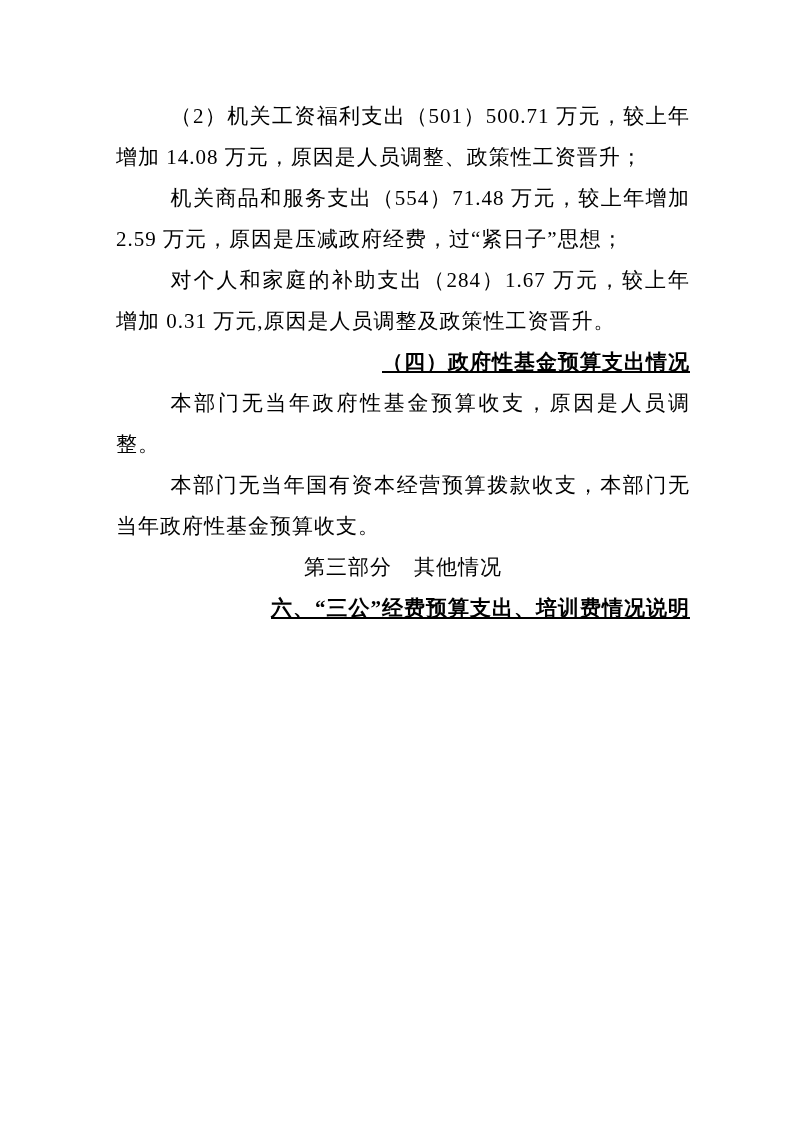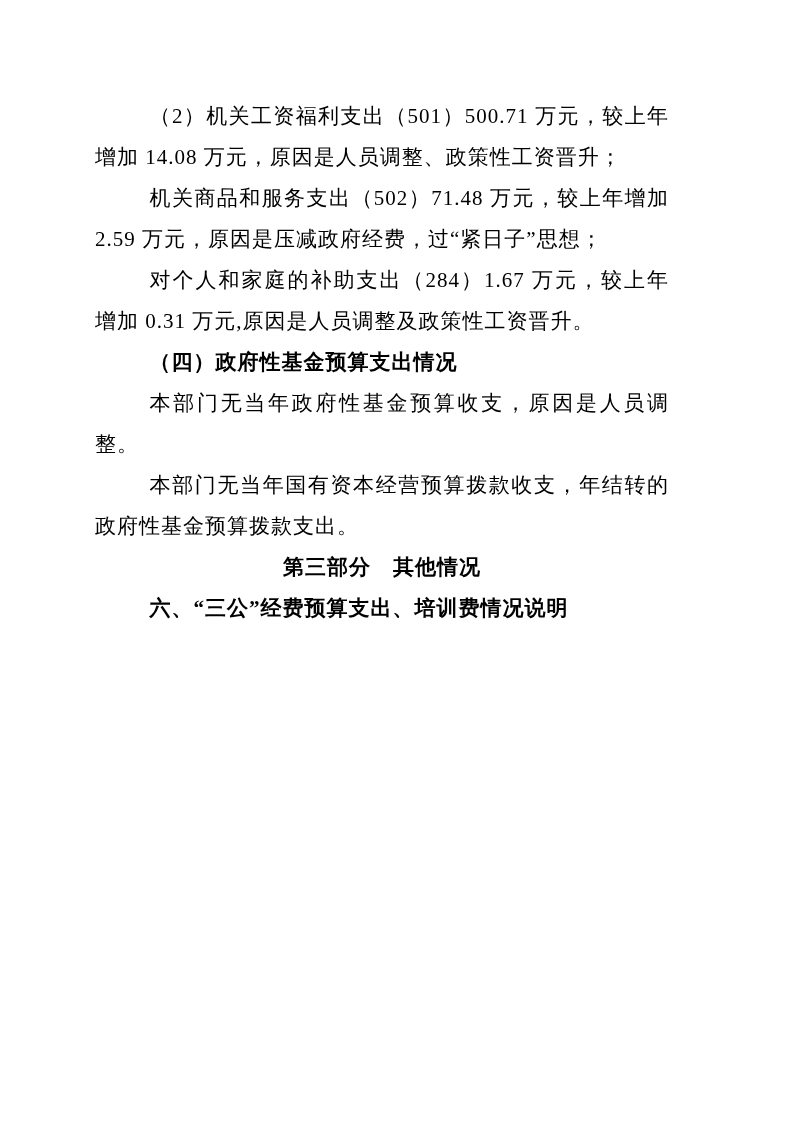--- a/index.html
+++ b/index.html
@@ -12,53 +12,54 @@
     width: 793px;
     height: 1122px;
     margin: 0 auto;
     background: #ffffff;
     overflow: hidden;
     font-family: "Liberation Serif", "DejaVu Serif", serif;
     color: #000000;
   }
   .content {
     position: absolute;
-    left: 95px;
+    left: 116px;
     top: 96px;
     width: 574px;
   }
   .content p {
     margin: 0;
     font-size: 21px;
     line-height: 41px;
     letter-spacing: 1px;
   }
   p.body {
     text-align: justify;
     text-indent: 2.6em;
     font-weight: 400;
   }
   p.heading {
-    text-align: left;
+    text-align: right;
     text-indent: 2.6em;
     font-weight: 700;
+    text-decoration: underline;
   }
   p.heading-center {
     text-align: center;
     text-indent: 0;
-    font-weight: 700;
+    font-weight: 400;
   }
 </style>
 </head>
 <body>
 
 <div class="page">
   <div class="content" id="doc-content">
       <p class="body">（2）机关工资福利支出（501）500.71 万元，较上年增加 14.08 万元，原因是人员调整、政策性工资晋升；</p>
-      <p class="body">机关商品和服务支出（502）71.48 万元，较上年增加 2.59 万元，原因是压减政府经费，过“紧日子”思想；</p>
+      <p class="body">机关商品和服务支出（554）71.48 万元，较上年增加 2.59 万元，原因是压减政府经费，过“紧日子”思想；</p>
       <p class="body">对个人和家庭的补助支出（284）1.67 万元，较上年增加 0.31 万元,原因是人员调整及政策性工资晋升。</p>
       <p class="heading">（四）政府性基金预算支出情况</p>
       <p class="body">本部门无当年政府性基金预算收支，原因是人员调整。</p>
-      <p class="body">本部门无当年国有资本经营预算拨款收支，年结转的政府性基金预算拨款支出。</p>
+      <p class="body">本部门无当年国有资本经营预算拨款收支，本部门无当年政府性基金预算收支。</p>
       <p class="heading-center">第三部分　其他情况</p>
       <p class="heading">六、“三公”经费预算支出、培训费情况说明</p>
     </div>
 </div>
 
 </body></html>

